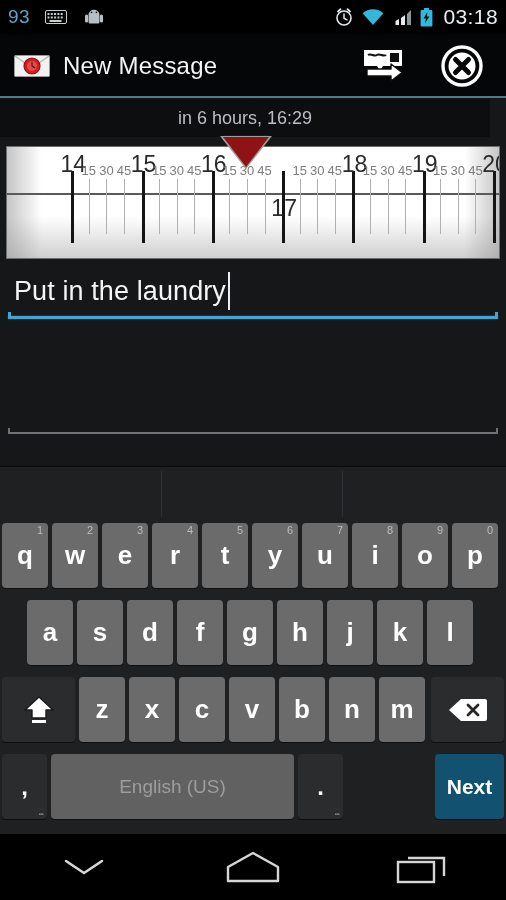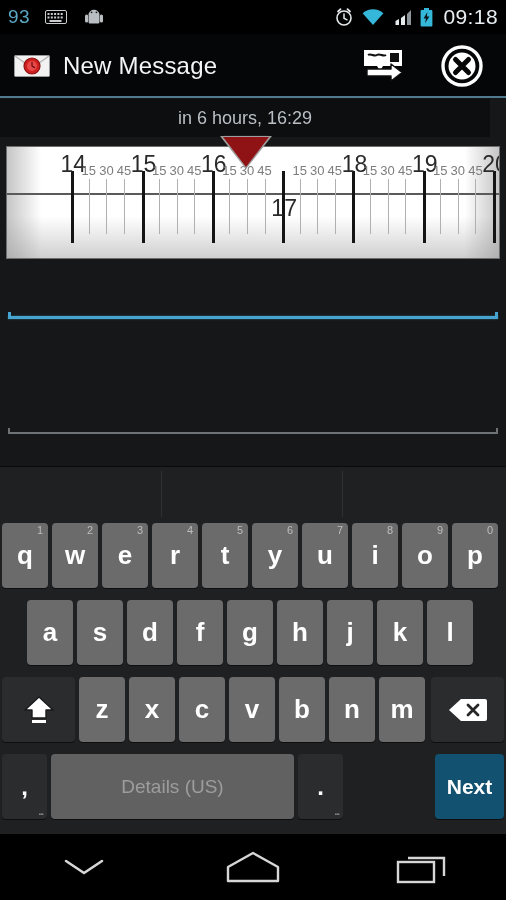--- a/index.html
+++ b/index.html
@@ -163,21 +163,21 @@
           <path d="M7 10v6H3.5v-4z" fill="#e6ebee"></path>
         </svg>
       </span>
       <span class="ico">
         <svg width="13" height="19" viewBox="0 0 13 19">
           <rect x="4" y="0" width="5" height="2" fill="#34b7d8"></rect>
           <rect x="0.6" y="2" width="11.8" height="16.4" rx="1" fill="#34b7d8"></rect>
           <path d="M7.4 4 3.6 10.4h2.4L5 15.2 9.4 8.6H6.9z" fill="#0b1316"></path>
         </svg>
       </span>
-      <span class="sb-clock">09:18</span>
+      <span class="sb-clock">03:18</span>
     </div>
   </div>
 
   <div id="actionbar">
     <span class="ico">
       <svg width="36" height="26" viewBox="0 0 36 26">
         <rect x="0.5" y="2.5" width="35" height="21" rx="1" fill="#f2f2f2" stroke="#9a9a9a"></rect>
         <path d="M1 3 18 15 35 3" fill="none" stroke="#b5b5b5" stroke-width="1.4"></path>
         <circle cx="18" cy="13" r="8" fill="#cf1f1f" stroke="#8c1111" stroke-width="1.2"></circle>
         <circle cx="18" cy="13" r="5" fill="#e84a4a"></circle>
@@ -262,20 +262,24 @@
           <div class="tick quarter" style="left: 468.429px;"></div>
           <div class="tlabel quarter" style="left: 468.429px;">45</div>
           <div class="tick hour" style="left: 486px;"></div>
           <div class="tlabel hour" style="left: 488px;">20</div>
         </div>
     </div>
     <div id="marker-frame" style="left: 246px;"></div>
     <div id="marker" style="left: 246px;"></div>
   </div>
 
+  <div id="title-field">
+    <span class="val">Put in the laundry</span>
+    <span id="title-caret" style="left: 227.938px;"></span>
+  </div>
   <div class="uline-focus" style="top:316px"></div>
 
   <div class="uline-idle" style="top:432px"></div>
 
   <div id="kb">
 
     <div id="suggest">
       <div class="sug-div" style="left:161px"></div>
       <div class="sug-div" style="left:342px"></div>
     </div>
@@ -389,21 +393,21 @@
         </svg>
       </div>
     </div>
 
     <div class="kbrow" style="top:287px; padding:0 2px; gap:4px; align-items:center;">
       <div class="key punct" style="width:45px;height:65px;">
         <span>,</span>
         <span class="dots">...</span>
       </div>
       <div class="key space" style="width:243px;height:65px;">
-        <span>Details (US)</span>
+        <span>English (US)</span>
       </div>
       <div class="key punct" style="width:45px;height:65px;">
         <span>.</span>
         <span class="dots">...</span>
       </div>
       <div class="key accent" style="width:69px;height:65px;margin-left:auto;">
         <span>Next</span>
       </div>
     </div>
   </div>

